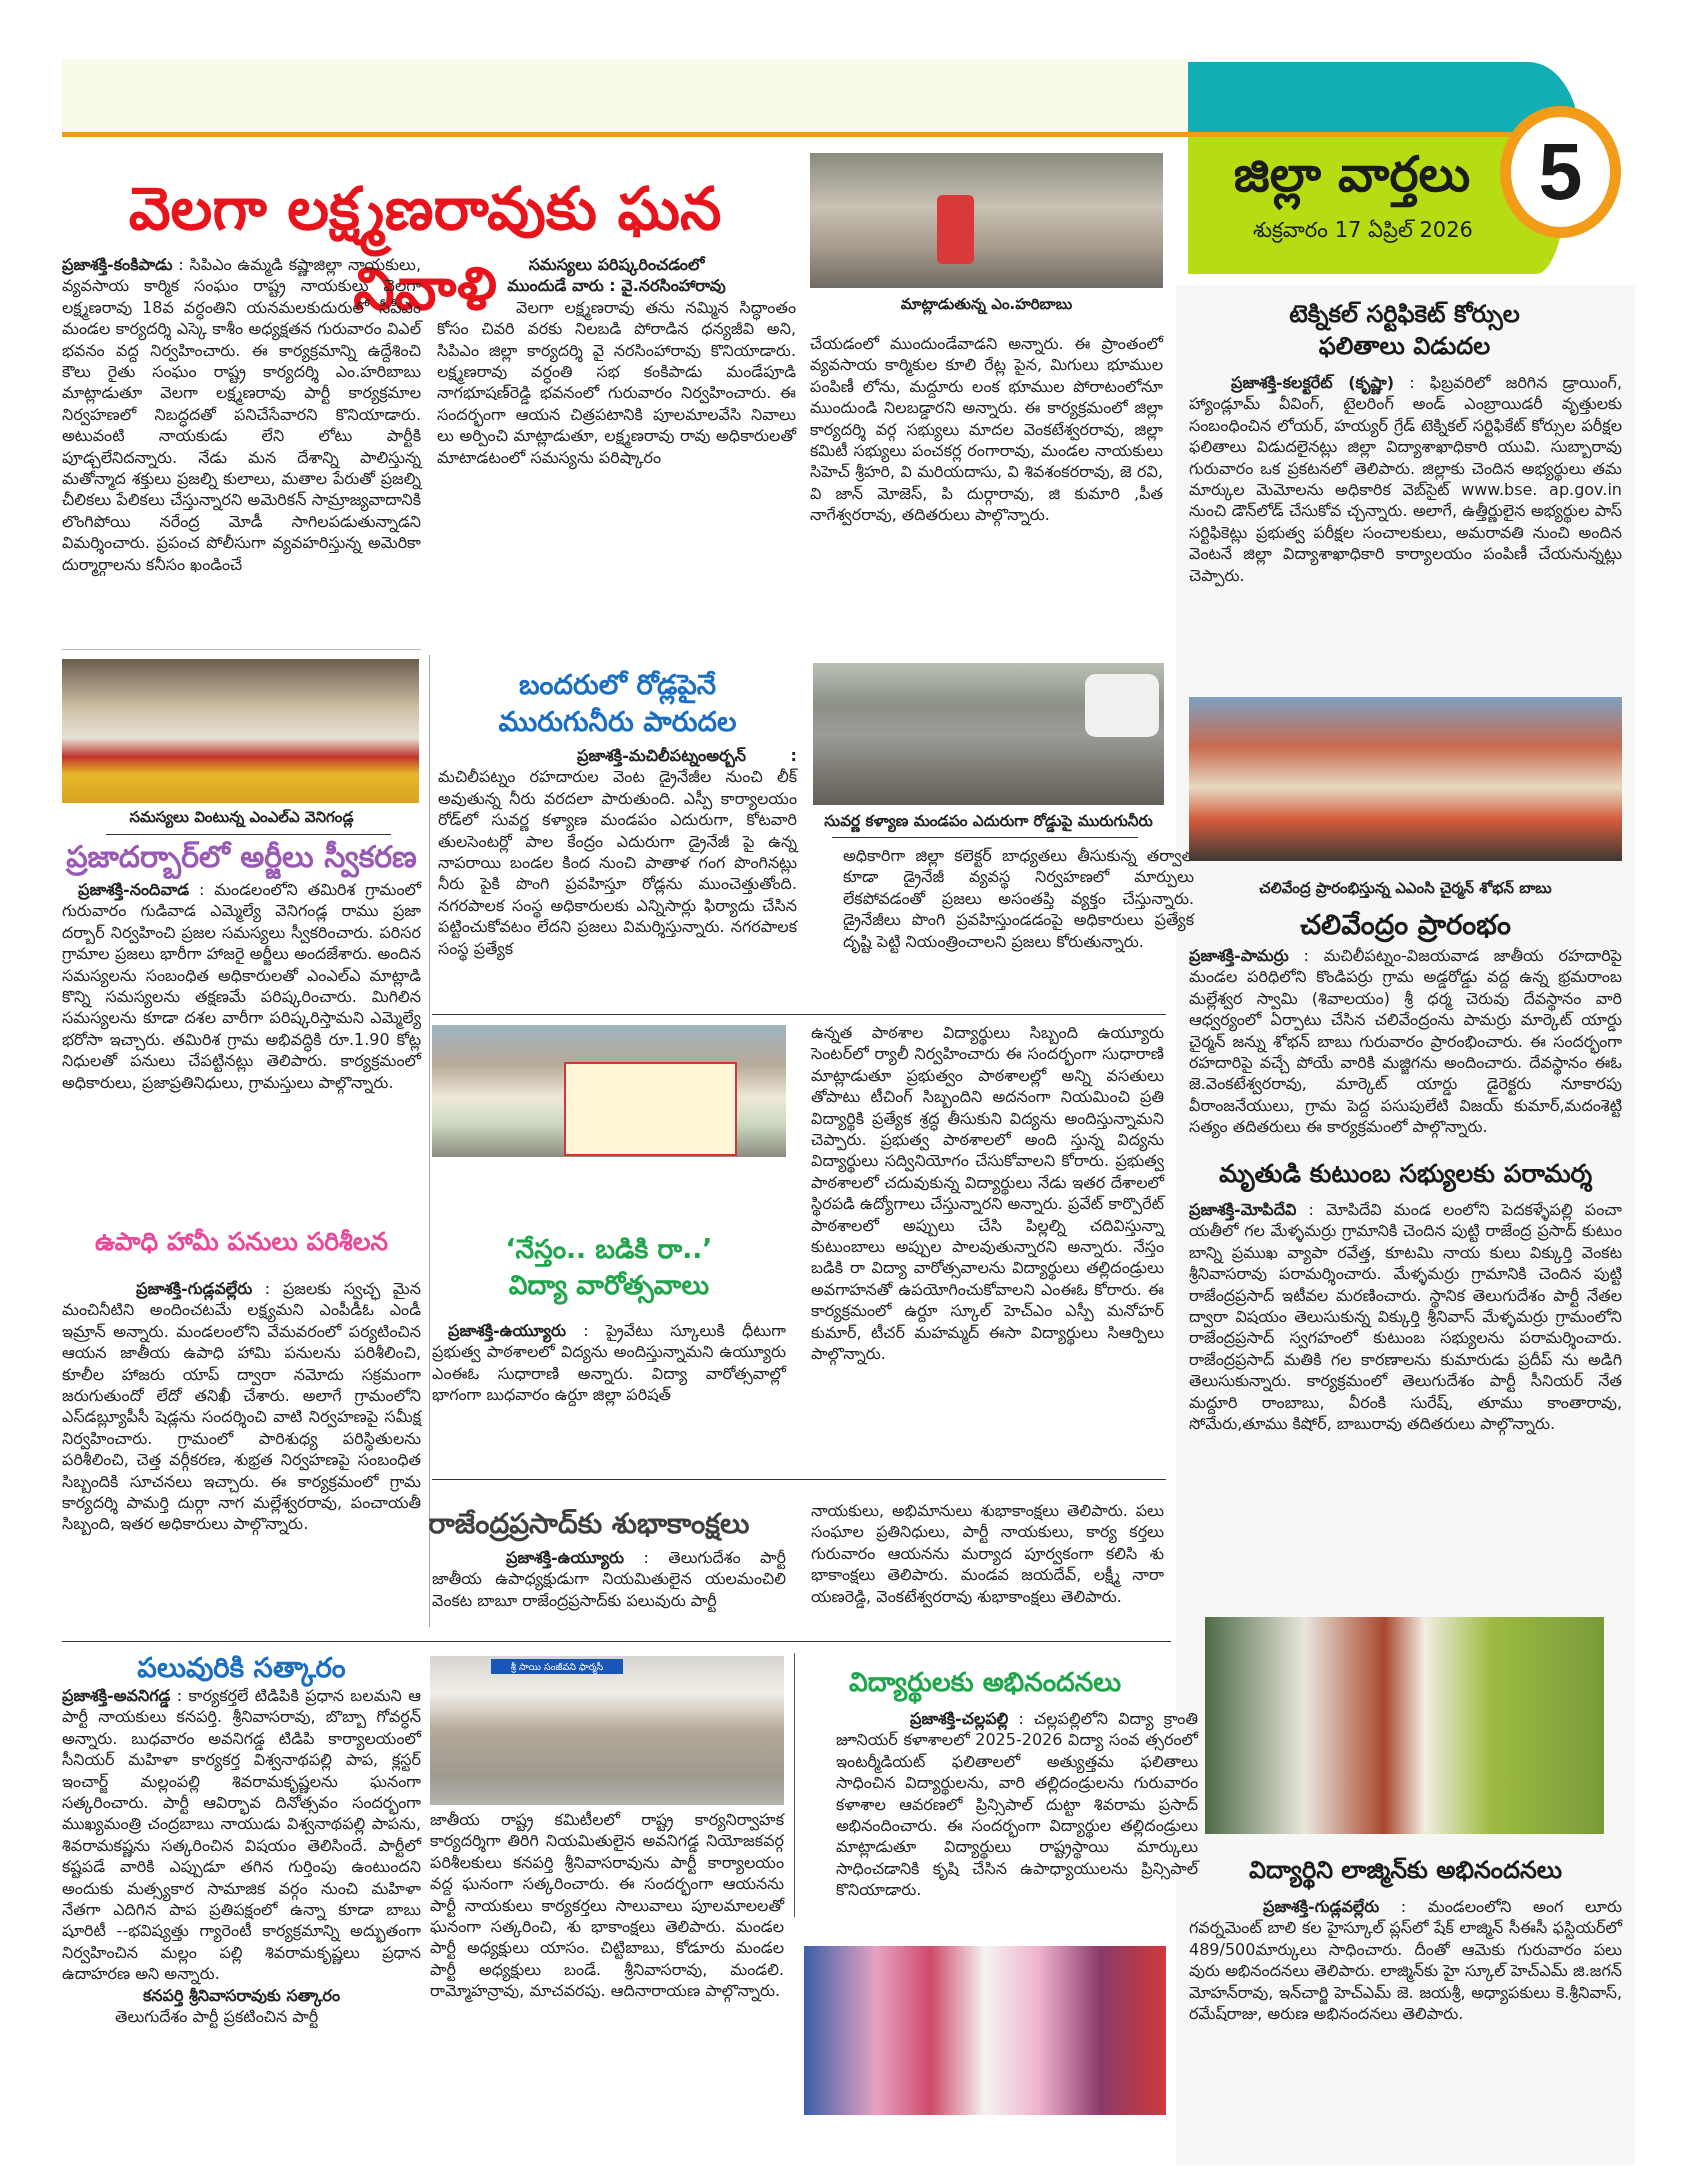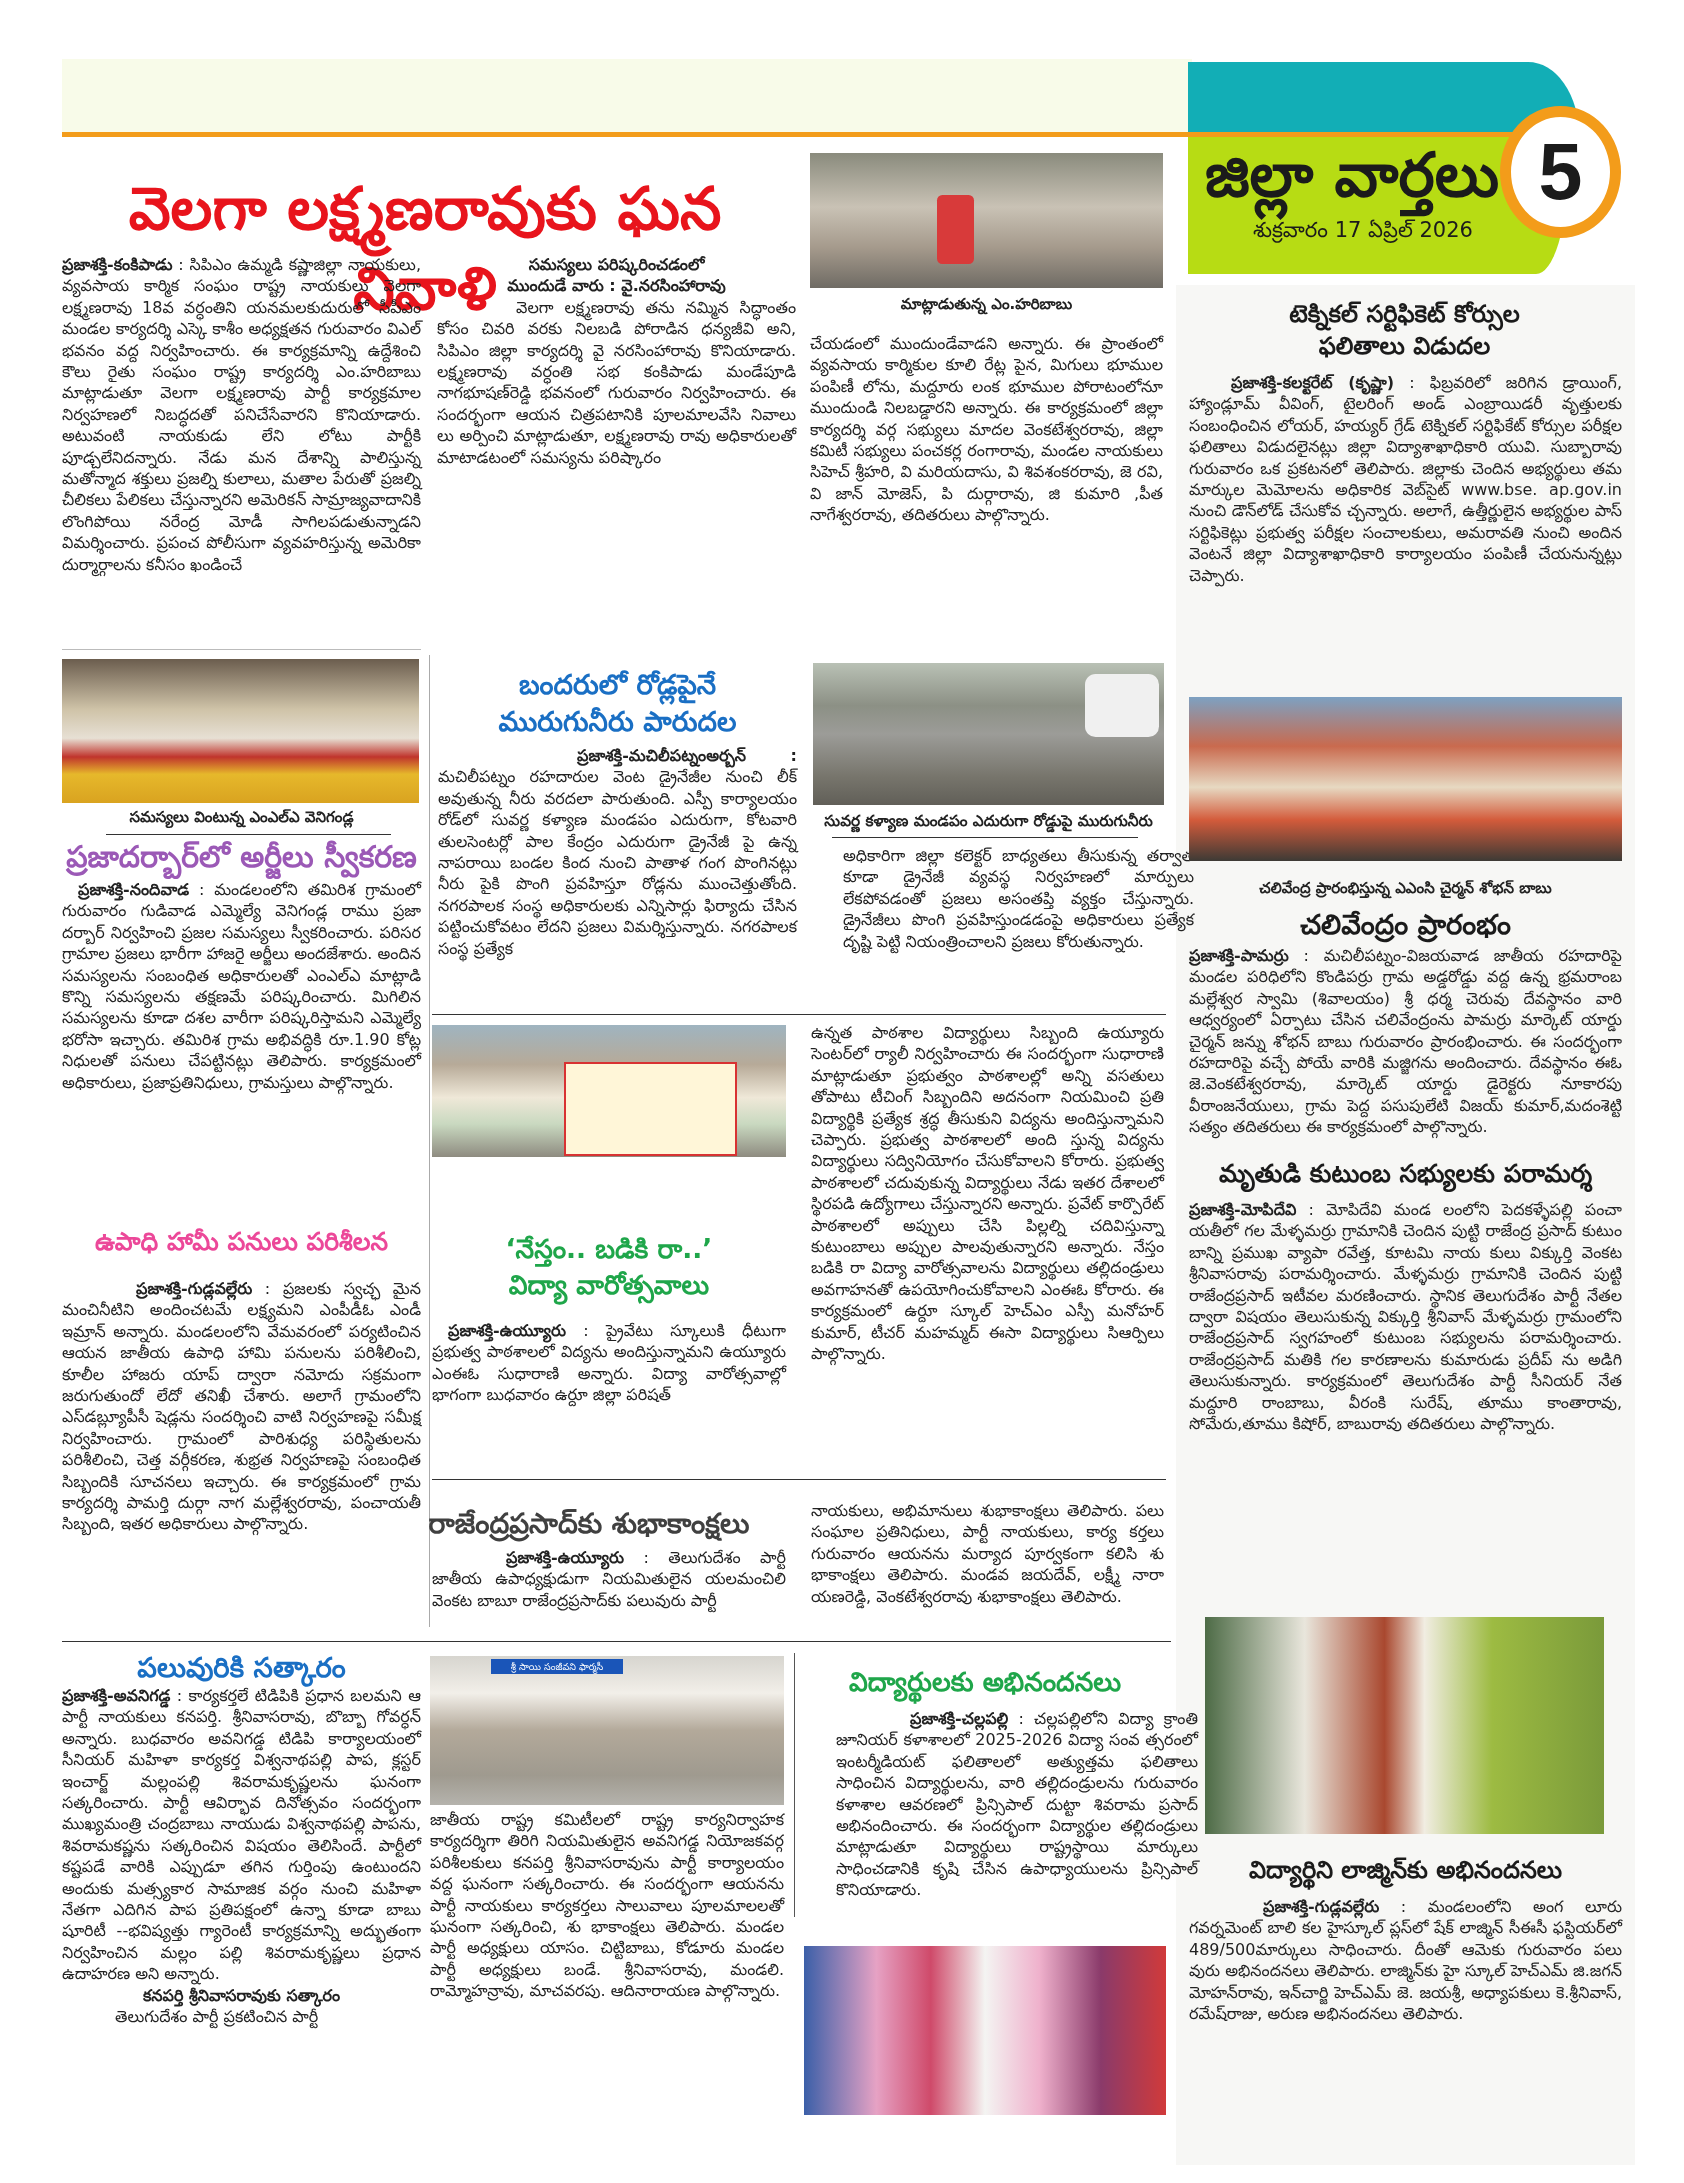--- a/index.html
+++ b/index.html
@@ -4,21 +4,21 @@
 <style>
   html,body{margin:0;padding:0;background:#fff;}
   body{width:1684px;height:2183px;position:relative;overflow:hidden;font-family:"DejaVu Sans",sans-serif;color:#222;}
   .abs{position:absolute;box-sizing:border-box;}
   
   #hdr-band{left:62px;top:59px;width:1130px;height:74px;background:#f8fbe9;}
   #hdr-rule{left:62px;top:132px;width:1130px;height:5.3px;background:#f39c1a;}
   #hdr-teal{left:1188px;top:62px;width:391px;height:73px;background:#12aeb6;border-top-right-radius:74px 106px;}
   #hdr-orange{left:1188px;top:132px;width:359px;height:5.3px;background:#f39c1a;}
   #hdr-green{left:1188px;top:137px;width:380px;height:137px;background:#b7dc14;border-bottom-right-radius:32px 106px;}
-  #section-title{left:1204px;top:143px;width:296px;height:63px;font-size:61px;font-weight:bold;color:#1b1b1b;text-align:center;line-height:63px;}
+  #section-title{left:1204px;top:143px;width:296px;height:63px;font-size:49px;font-weight:bold;color:#1b1b1b;text-align:center;line-height:63px;}
   #section-date{left:1215px;top:218px;width:296px;height:32px;font-size:21px;font-weight:normal;color:#1b1b1b;text-align:center;}
   #page-circle{left:1500px;top:106px;width:121px;height:132px;border:11.6px solid #f39c1a;border-radius:50%;background:#fff;display:flex;align-items:center;justify-content:center;font-size:79px;font-weight:bold;color:#1b1b1b;font-family:"Liberation Sans",sans-serif;}
   
   #sidebar{left:1176px;top:285px;width:459px;height:1880px;background:#f7f7f5;}
   
   .hl{font-weight:bold;text-align:center;line-height:1.35;}
   .body{font-size:16px;line-height:21.4px;text-align:justify;color:#222;}
   .body b{font-weight:bold;}
   .cap{font-size:15px;font-weight:bold;text-align:center;color:#222;}
   .sub{font-size:16px;font-weight:bold;text-align:center;}

